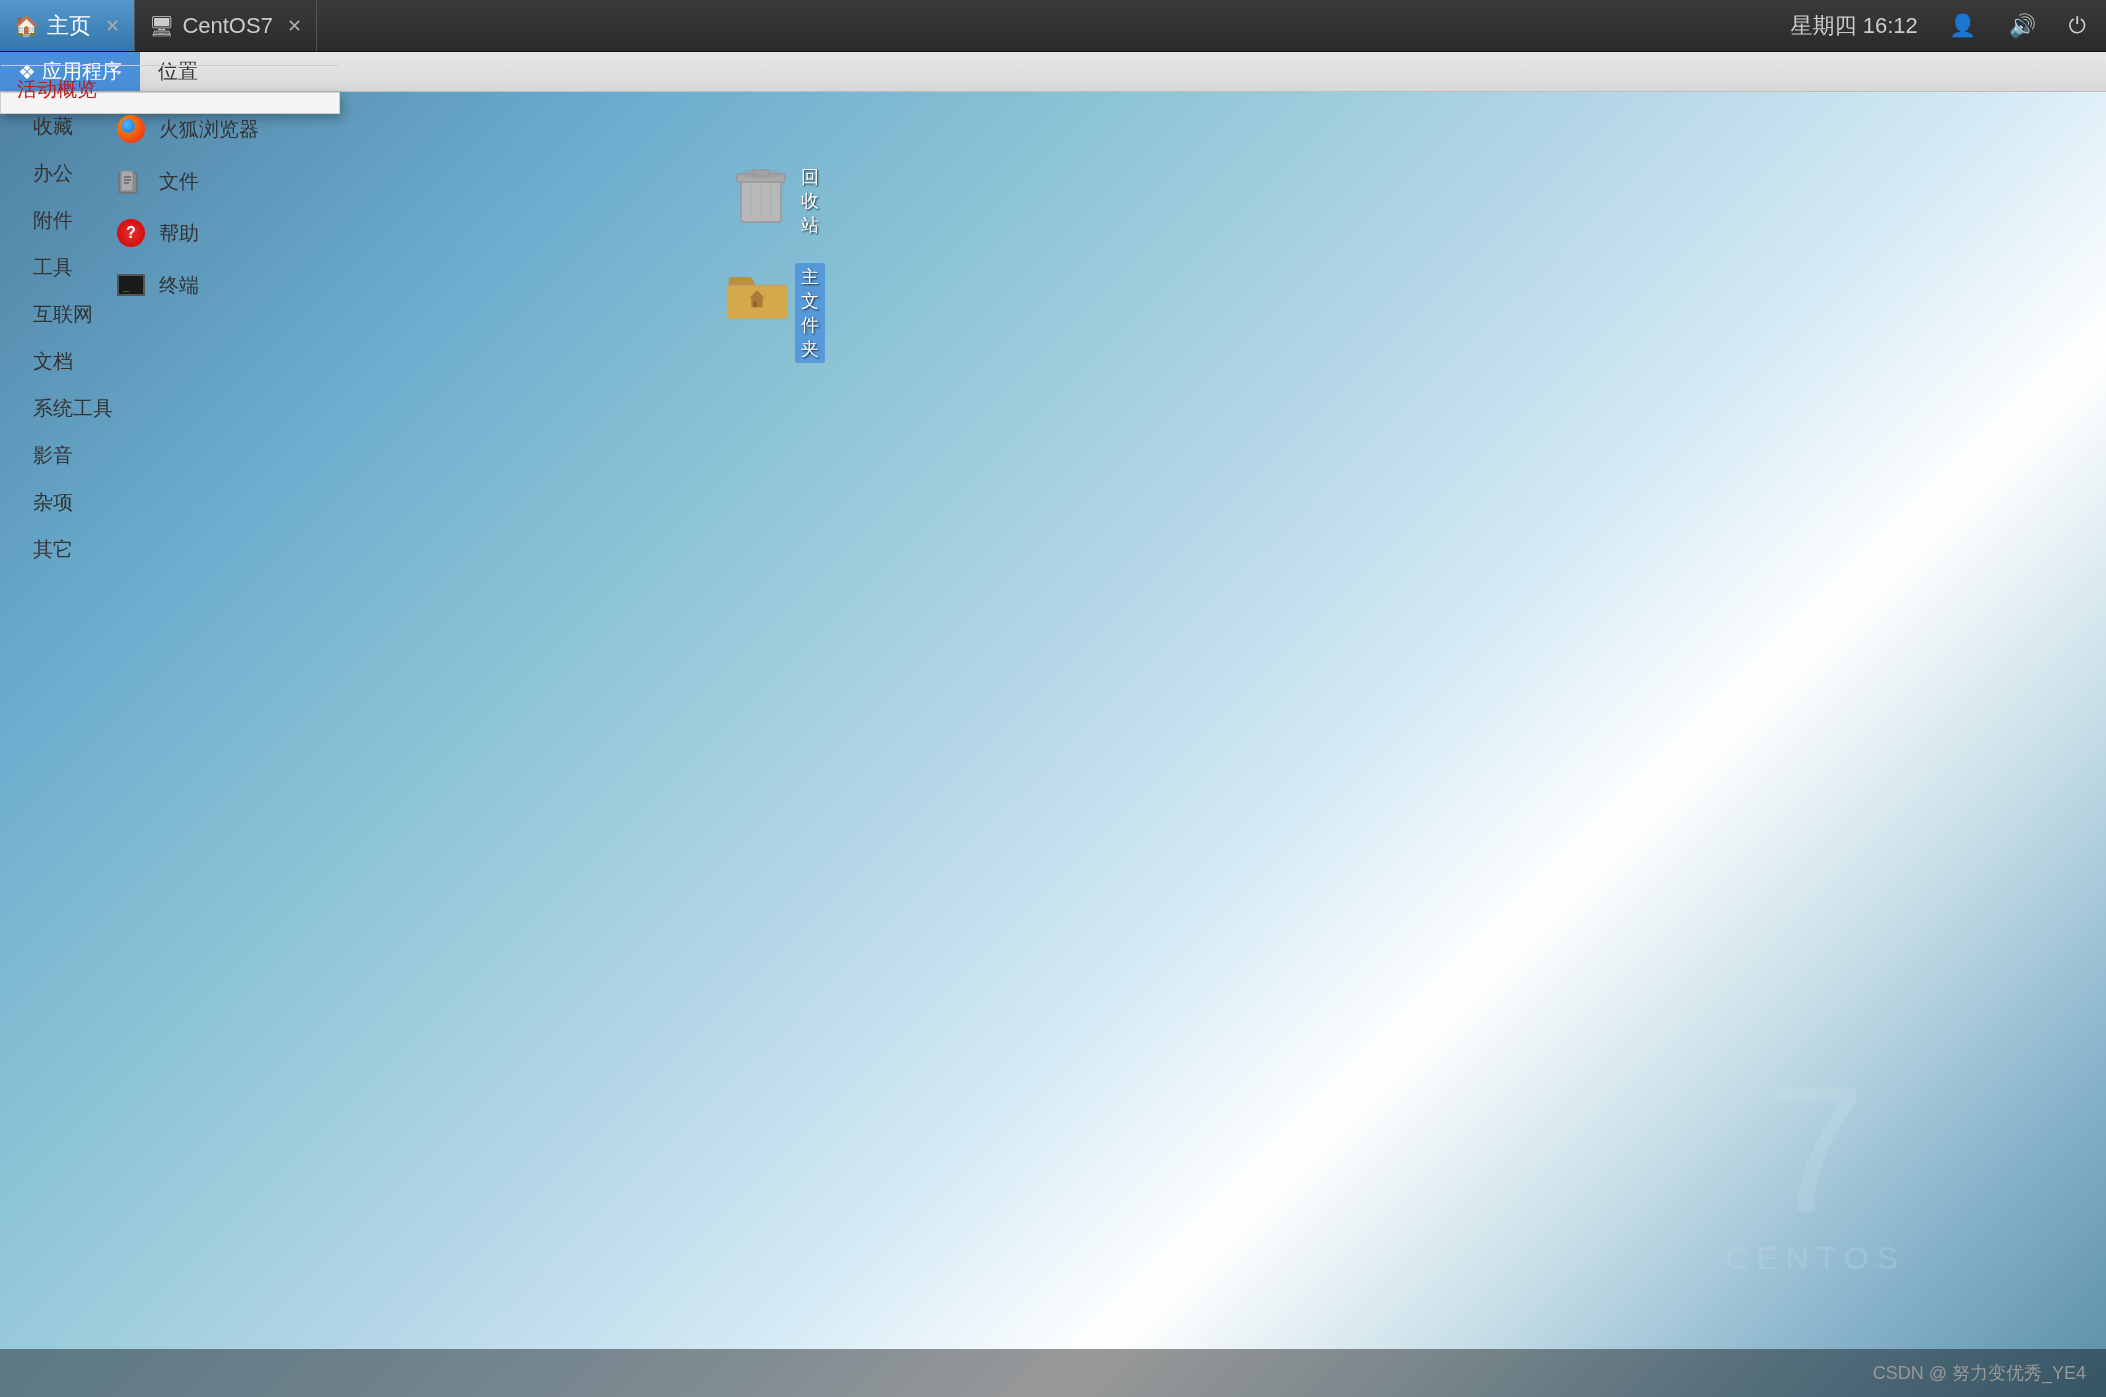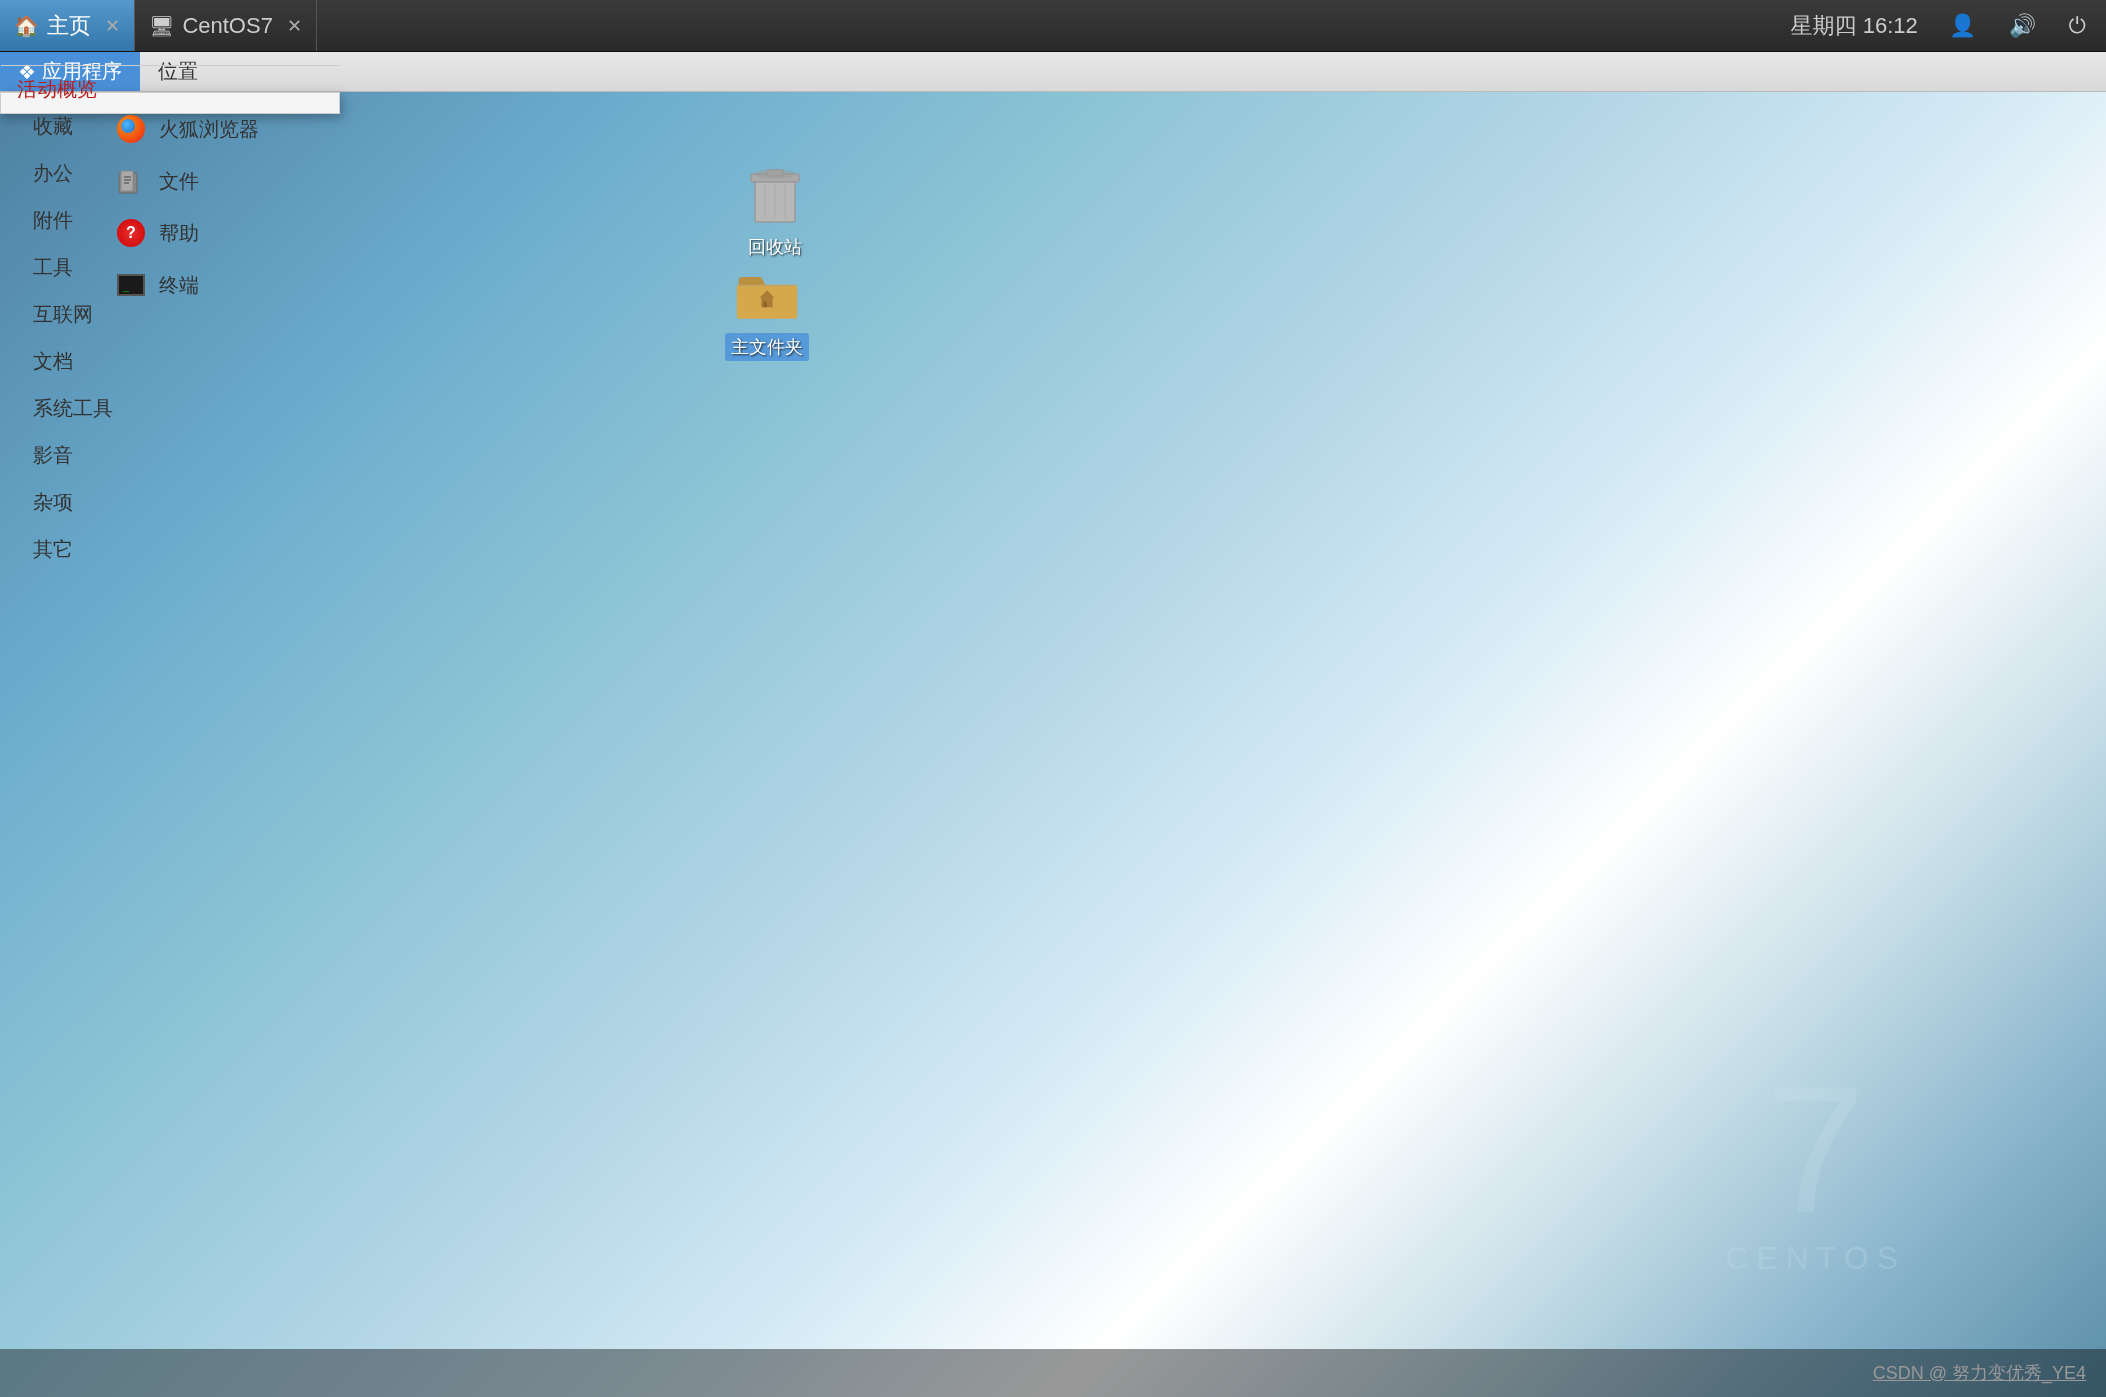--- a/index.html
+++ b/index.html
@@ -111,21 +111,20 @@
       width: 100%;
       height: 48px;
       background: rgba(0,0,0,0.4);
       display: flex;
       align-items: center;
       justify-content: flex-end;
       padding-right: 20px;
       z-index: 100;
       color: #999;
       font-size: 18px;
-      text-decoration: underline;
     }
 
     
     .menubar {
       position: absolute;
       top: 52px;
       left: 0;
       width: 100%;
       height: 40px;
       background: linear-gradient(to bottom, #e8e8e8, #d8d8d8);
@@ -226,22 +225,21 @@
       border-top: 1px solid #ccc;
       font-size: 20px;
       color: #b91c1c;
       cursor: pointer;
     }
 
     
     .desktop-icon {
       position: absolute;
       display: flex;
-      flex-direction: column;
-      align-items: center;
+      flex-direction: row;
       gap: 6px;
       cursor: pointer;
       width: 100px;
       padding: 8px;
     }
 
     .icon-image {
       width: 64px;
       height: 64px;
       display: flex;

